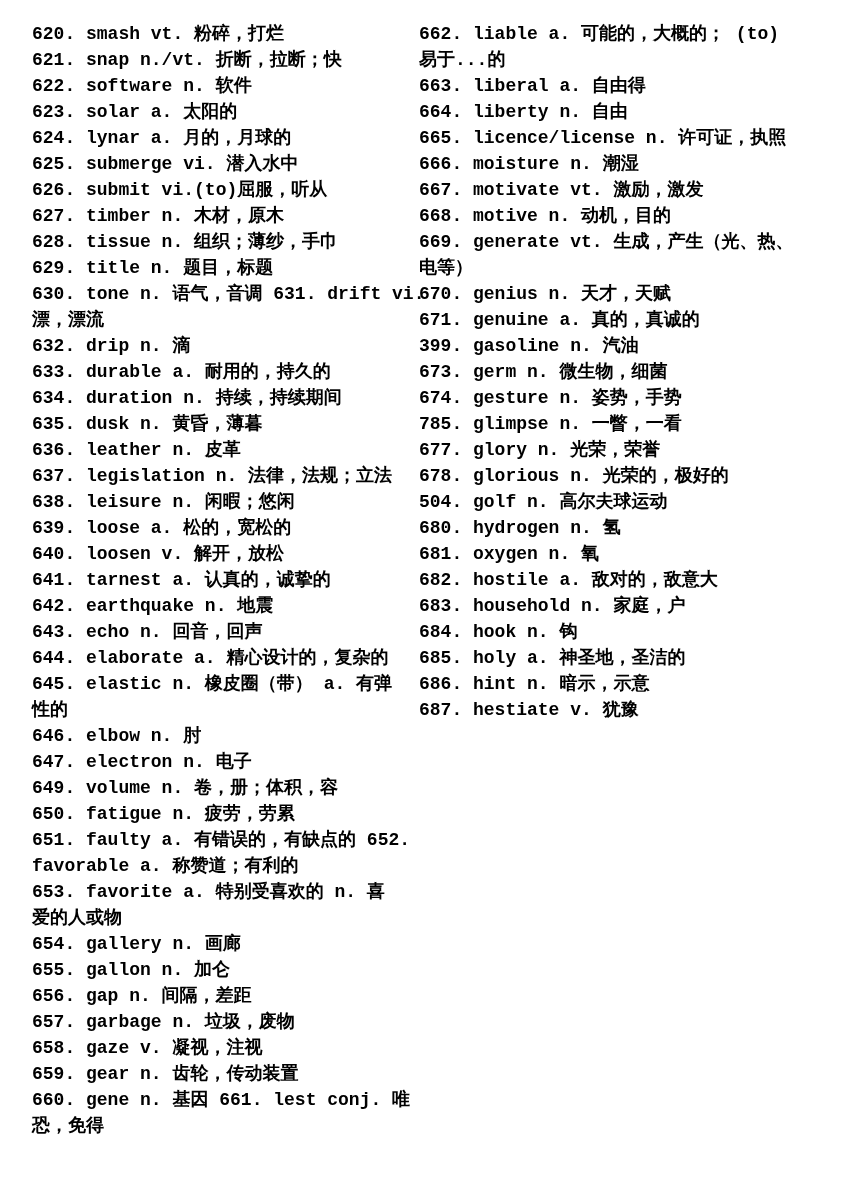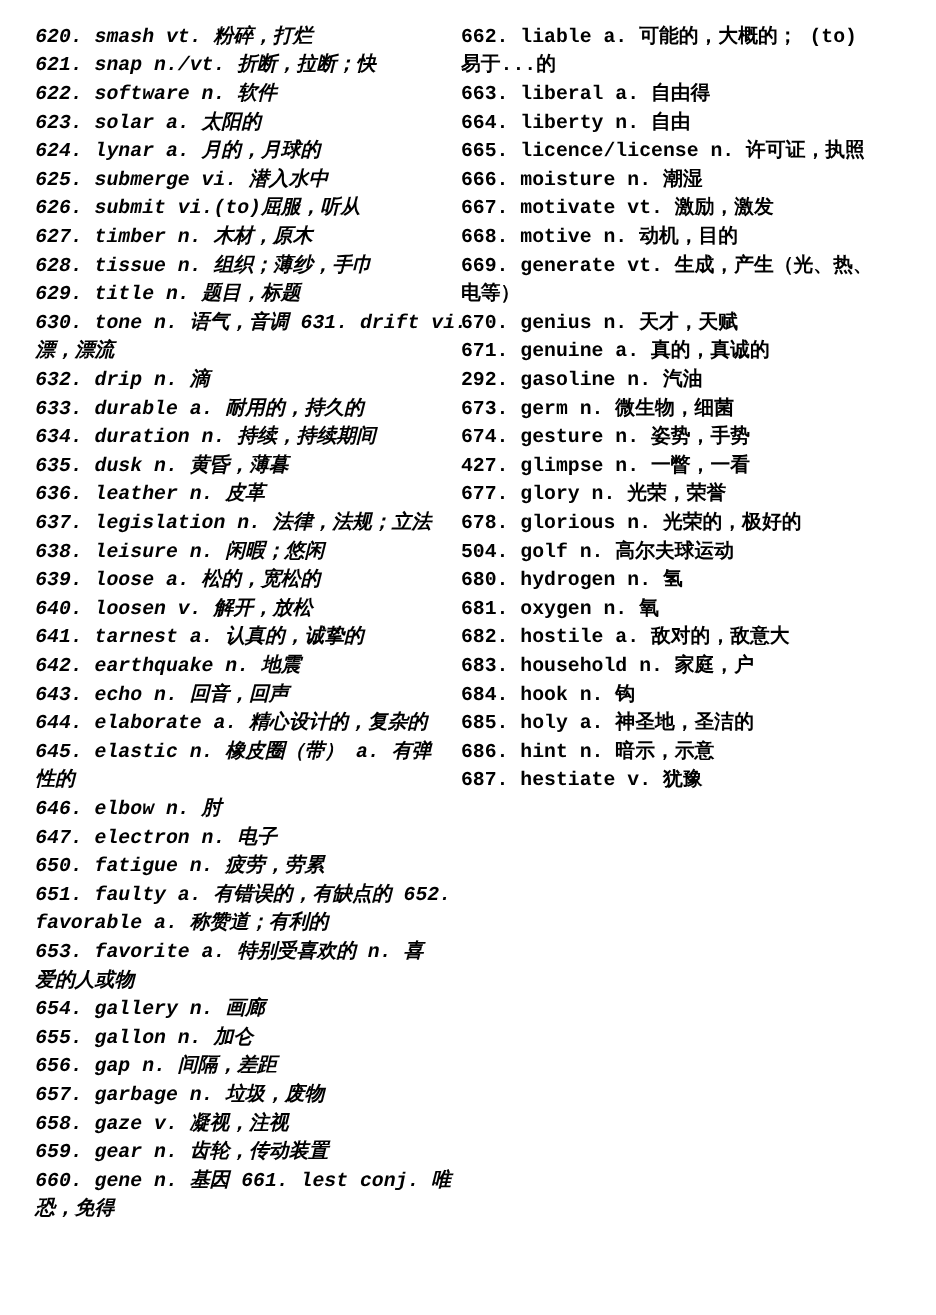--- a/index.html
+++ b/index.html
@@ -17,21 +17,20 @@
     font-weight: 700;
     color: #000000;
   }
   .col {
     position: absolute;
     top: 21px;
   }
   .col-left {
     left: 32px;
     width: 386px;
-    font-style: italic;
   }
   .col-right {
     left: 419px;
     width: 433px;
   }
   .line {
     font-size: 18px;
     line-height: 26px;
     height: 26px;
     white-space: pre;
@@ -65,20 +64,21 @@
       <div class="line">639. loose a. 松的，宽松的</div>
       <div class="line">640. loosen v. 解开，放松</div>
       <div class="line">641. tarnest a. 认真的，诚挚的</div>
       <div class="line">642. earthquake n. 地震</div>
       <div class="line">643. echo n. 回音，回声</div>
       <div class="line">644. elaborate a. 精心设计的，复杂的</div>
       <div class="line">645. elastic n. 橡皮圈（带） a. 有弹</div>
       <div class="line">性的</div>
       <div class="line">646. elbow n. 肘</div>
       <div class="line">647. electron n. 电子</div>
+      <div class="line">649. volume n. 卷，册；体积，容</div>
       <div class="line">650. fatigue n. 疲劳，劳累</div>
       <div class="line">651. faulty a. 有错误的，有缺点的 652.</div>
       <div class="line">favorable a. 称赞道；有利的</div>
       <div class="line">653. favorite a. 特别受喜欢的 n. 喜</div>
       <div class="line">爱的人或物</div>
       <div class="line">654. gallery n. 画廊</div>
       <div class="line">655. gallon n. 加仑</div>
       <div class="line">656. gap n. 间隔，差距</div>
       <div class="line">657. garbage n. 垃圾，废物</div>
       <div class="line">658. gaze v. 凝视，注视</div>
@@ -92,24 +92,24 @@
       <div class="line">663. liberal a. 自由得</div>
       <div class="line">664. liberty n. 自由</div>
       <div class="line">665. licence/license n. 许可证，执照</div>
       <div class="line">666. moisture n. 潮湿</div>
       <div class="line">667. motivate vt. 激励，激发</div>
       <div class="line">668. motive n. 动机，目的</div>
       <div class="line">669. generate vt. 生成，产生（光、热、</div>
       <div class="line">电等）</div>
       <div class="line">670. genius n. 天才，天赋</div>
       <div class="line">671. genuine a. 真的，真诚的</div>
-      <div class="line">292. gasoline n. 汽油</div>
+      <div class="line">399. gasoline n. 汽油</div>
       <div class="line">673. germ n. 微生物，细菌</div>
       <div class="line">674. gesture n. 姿势，手势</div>
-      <div class="line">427. glimpse n. 一瞥，一看</div>
+      <div class="line">785. glimpse n. 一瞥，一看</div>
       <div class="line">677. glory n. 光荣，荣誉</div>
       <div class="line">678. glorious n. 光荣的，极好的</div>
       <div class="line">504. golf n. 高尔夫球运动</div>
       <div class="line">680. hydrogen n. 氢</div>
       <div class="line">681. oxygen n. 氧</div>
       <div class="line">682. hostile a. 敌对的，敌意大</div>
       <div class="line">683. household n. 家庭，户</div>
       <div class="line">684. hook n. 钩</div>
       <div class="line">685. holy a. 神圣地，圣洁的</div>
       <div class="line">686. hint n. 暗示，示意</div>

